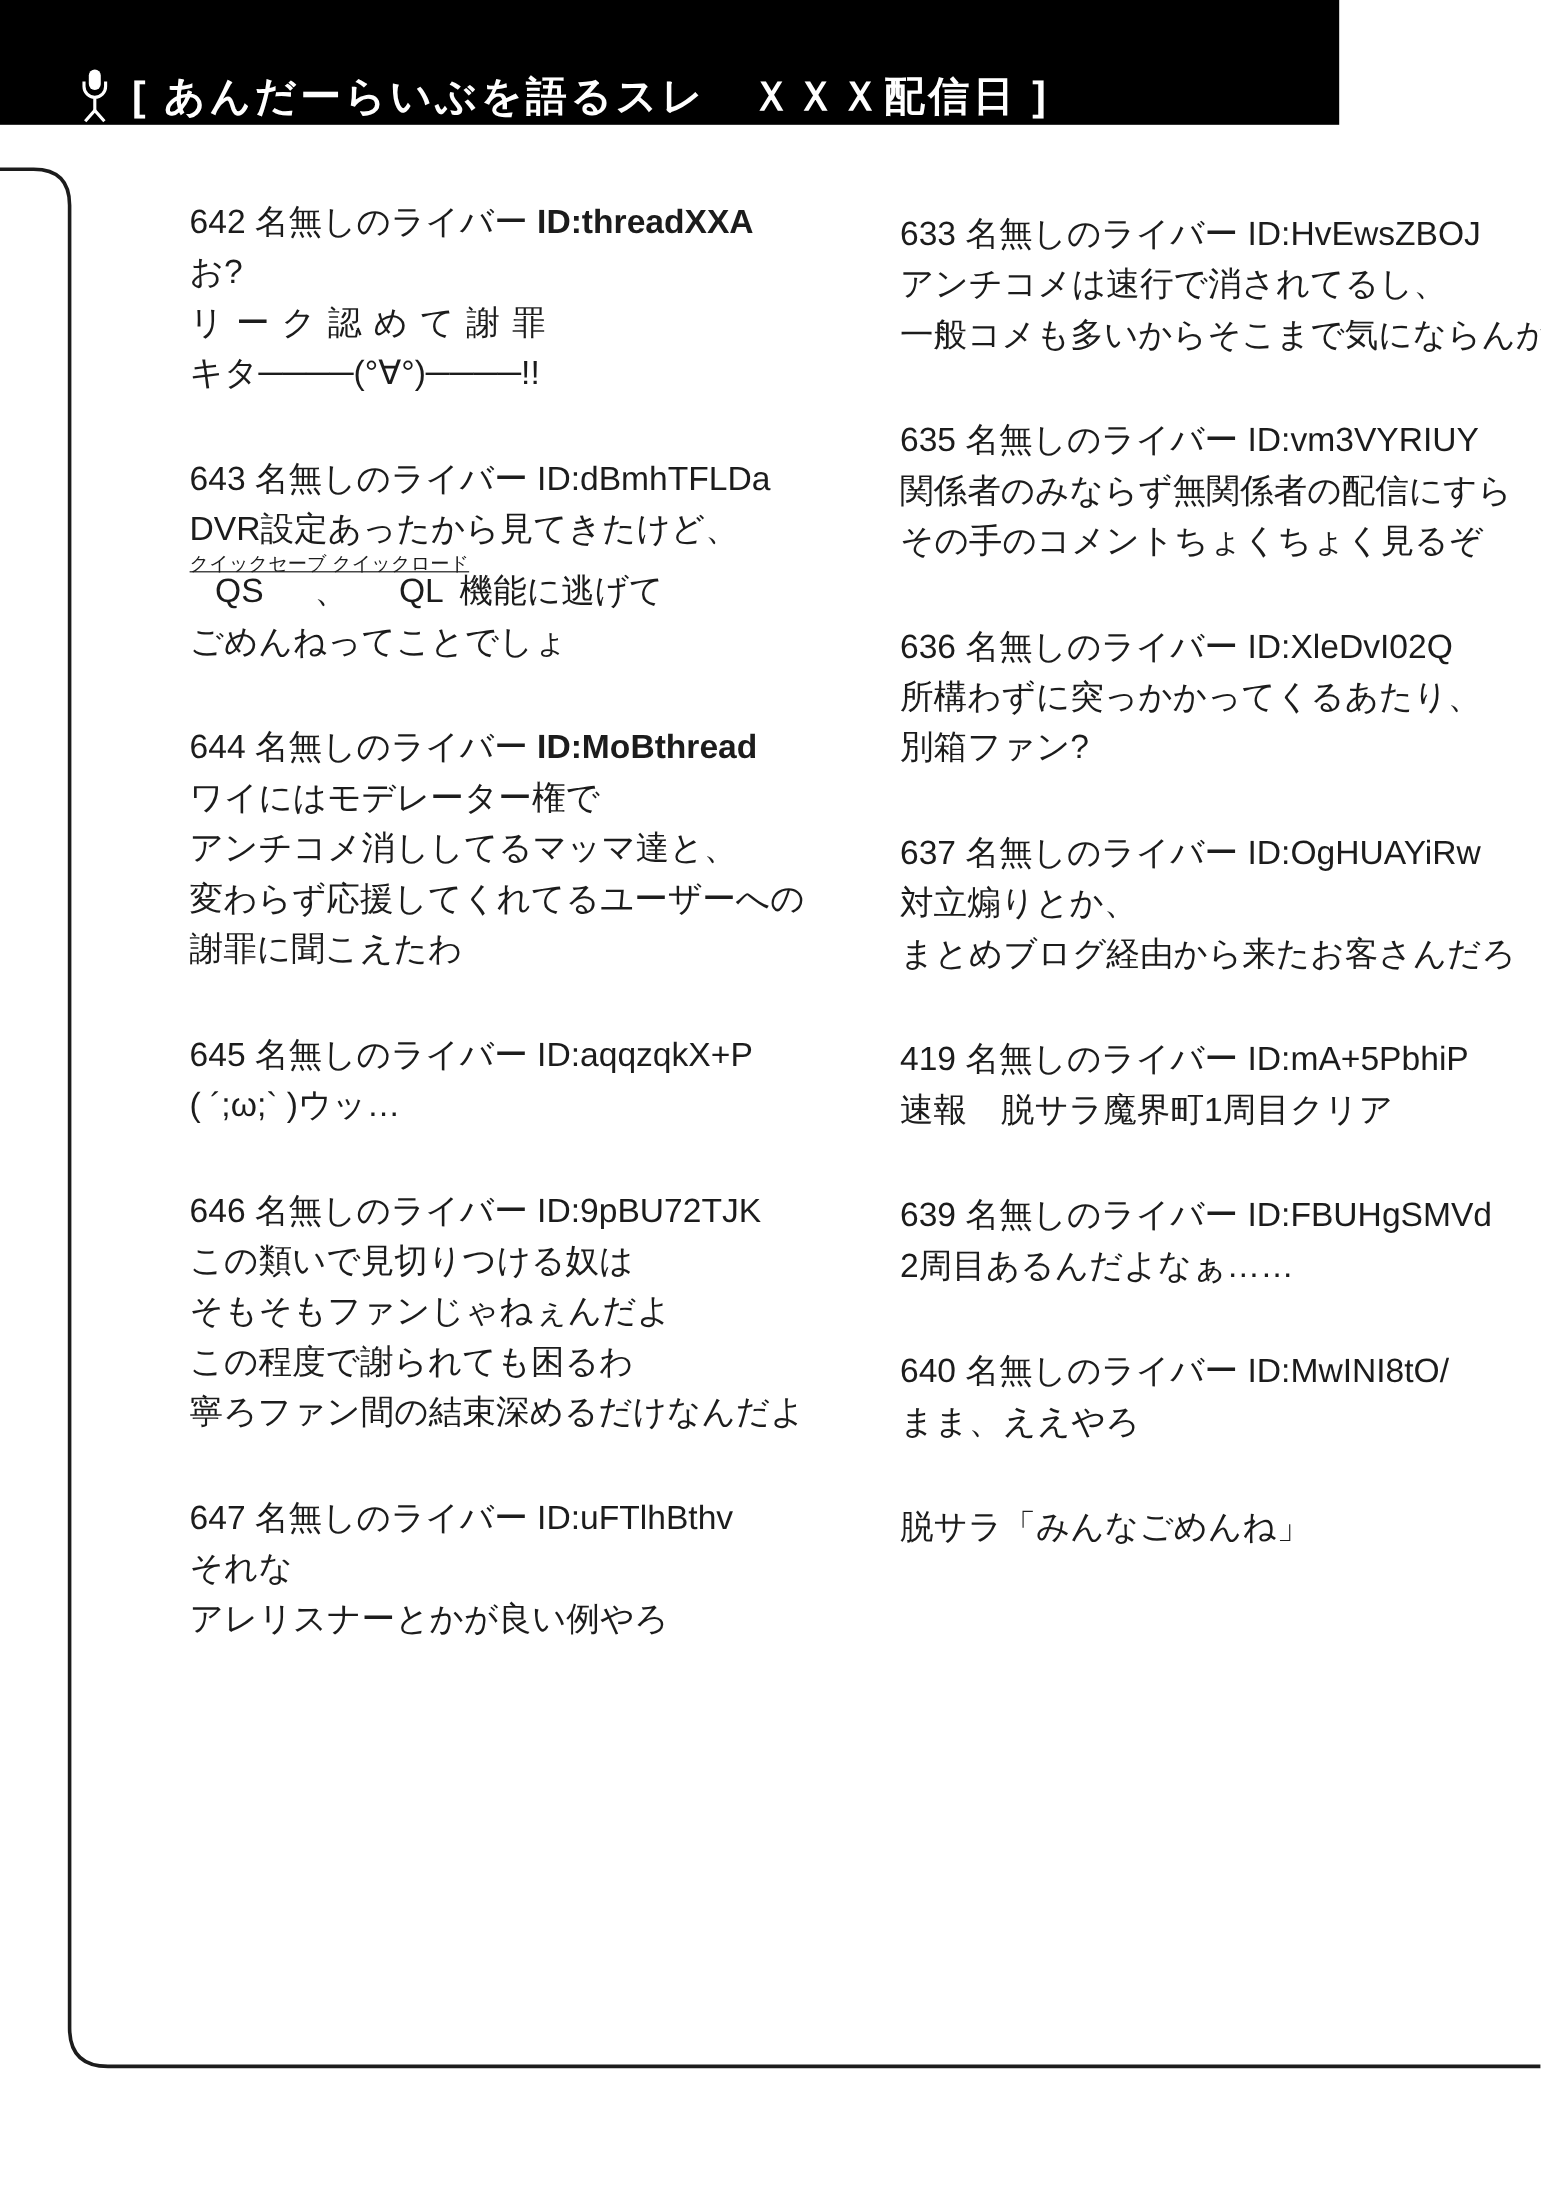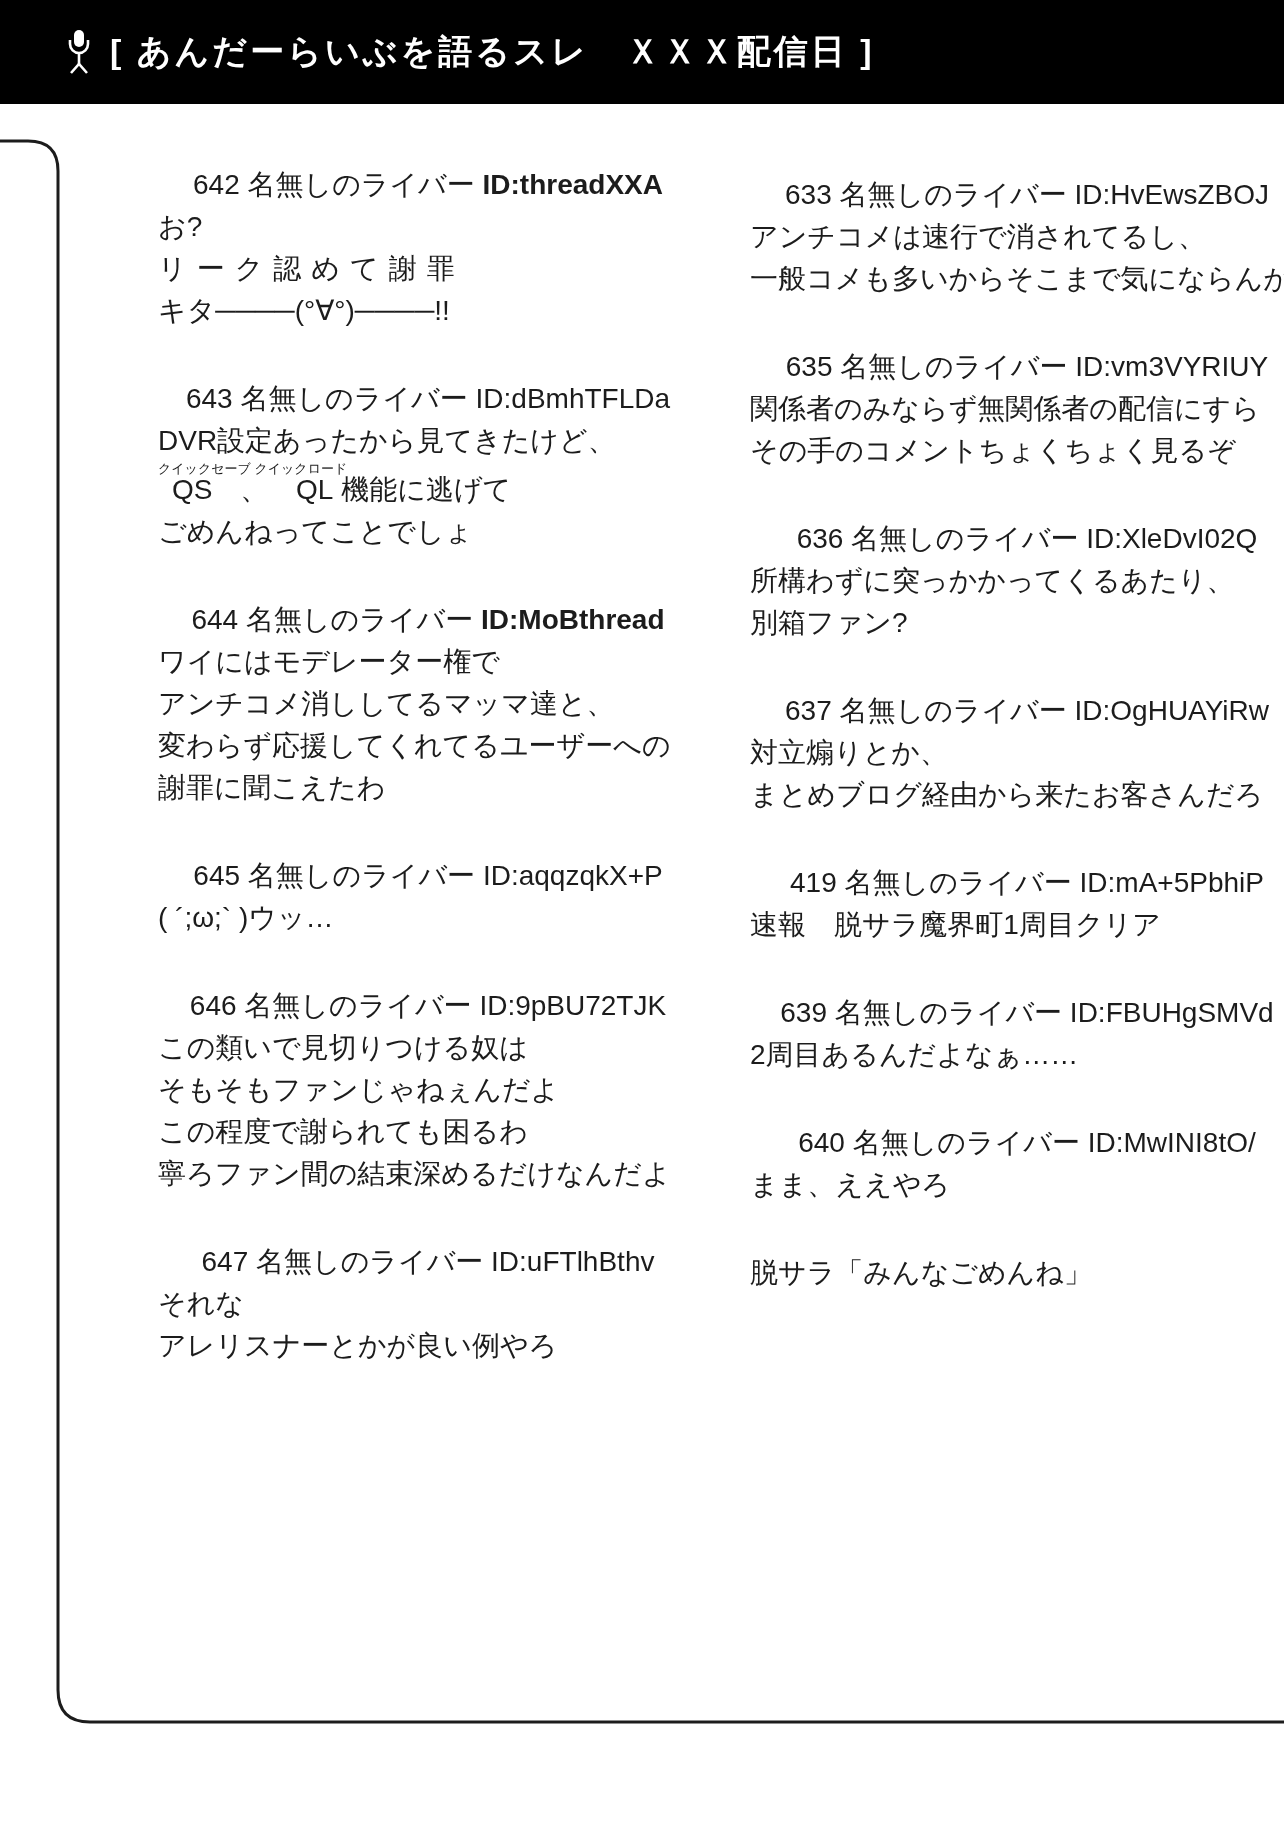--- a/index.html
+++ b/index.html
@@ -6,48 +6,49 @@
   .page{
     position:relative;
     width:1284px;height:1826px;
     background:#ffffff;
     overflow:hidden;
     font-family:"Liberation Sans","DejaVu Sans",sans-serif;
     color:#1c1c1c;
   }
   .header-bar{
     position:absolute;top:0;left:0;
-    width:1284px;height:104px;
+    width:1116px;height:104px;
     background:#000000;
-    display:flex;align-items:center;
+    display:flex;align-items:flex-end;
     padding-left:64px;box-sizing:border-box;
     gap:16px;
   }
   .mic{display:flex;align-items:center;}
   .title{
     color:#ffffff;
     font-size:34px;
     font-weight:bold;
     letter-spacing:3px;
     white-space:nowrap;
   }
   .frame{position:absolute;top:0;left:0;pointer-events:none;}
   .col{position:absolute;top:104px;box-sizing:border-box;}
   .col-left{left:158px;width:540px;padding-top:60px;}
   .col-right{left:750px;width:554px;padding-top:70px;}
   .post{margin-bottom:46px;}
-  .post-header{font-size:28px;line-height:42px;white-space:nowrap;text-align:center;}
+  .post-header{font-size:28px;line-height:42px;white-space:nowrap;}
   .post-header .pid{}
   .post-header .bold{font-weight:bold;}
   .post-line{font-size:28px;line-height:42px;white-space:nowrap;}
   .spaced{letter-spacing:10px;}
   ruby rt{
-    font-size:13px;
+    font-size:16px;
     letter-spacing:0;
     color:#1c1c1c;
+    text-decoration:underline;
   }
 </style>
 </head>
 <body>
 
 <div class="page">
 
   <div class="header-bar">
     <span class="mic">
       <svg width="30" height="48" viewBox="0 0 30 48" aria-hidden="true">

